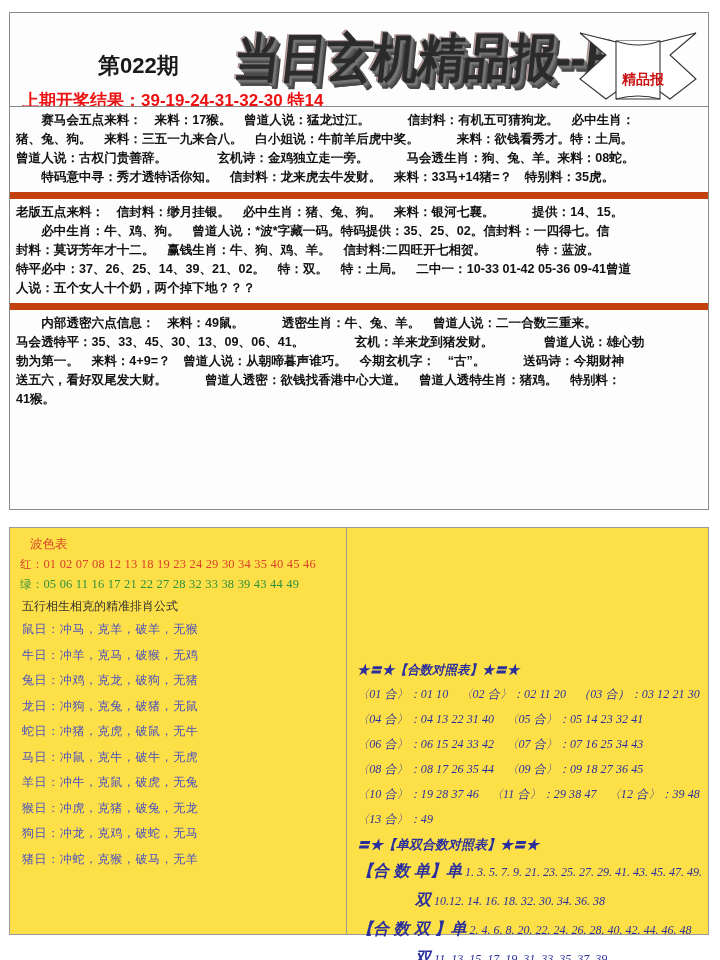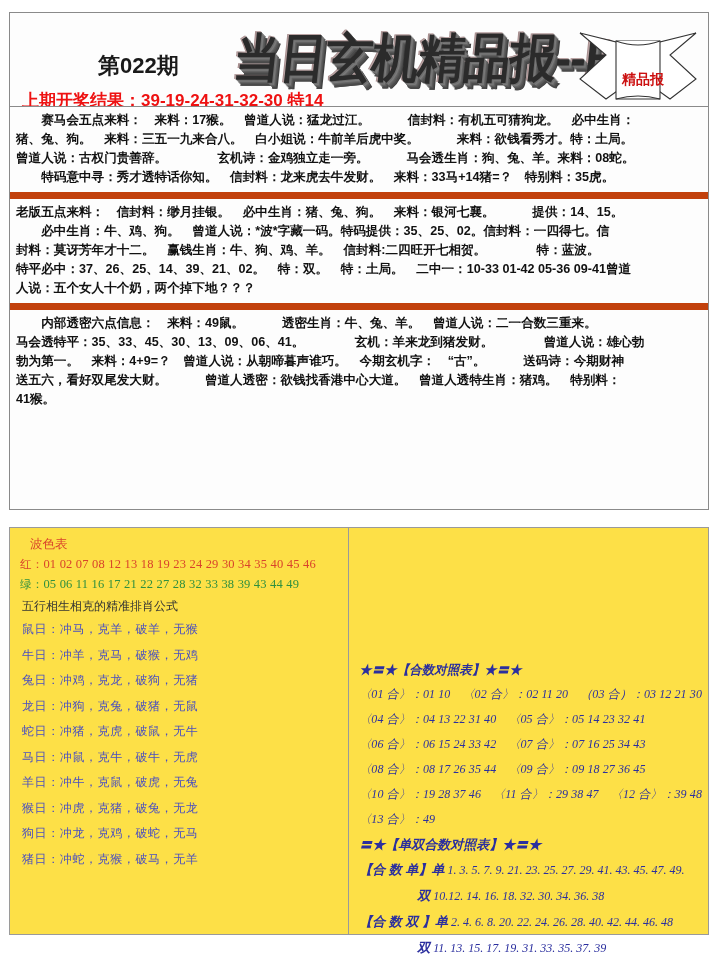--- a/index.html
+++ b/index.html
@@ -220,21 +220,21 @@
   }
   .ds-row {
     font-size: 12px;
     color: #2b2f9e;
     font-family: "Liberation Serif", serif;
     margin: 0 0 8px 0;
     white-space: nowrap;
   }
   .ds-row .k {
     font-family: "Liberation Sans", sans-serif;
-    font-size: 13px;
+    font-size: 16px;
     font-weight: bold;
   }
   .ds-indent { display: inline-block; width: 58px; }
 
   .top-gap-right { height: 128px; }
 </style>
 </head>
 <body>
 
 <div class="page">

